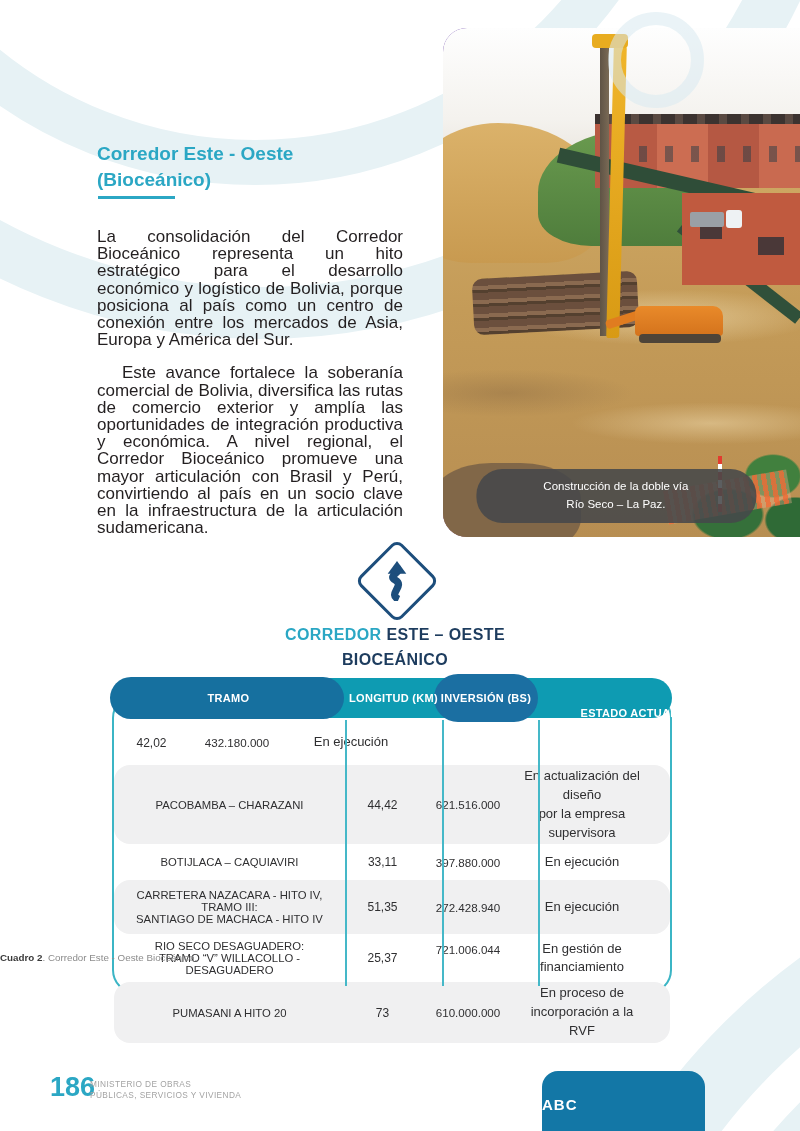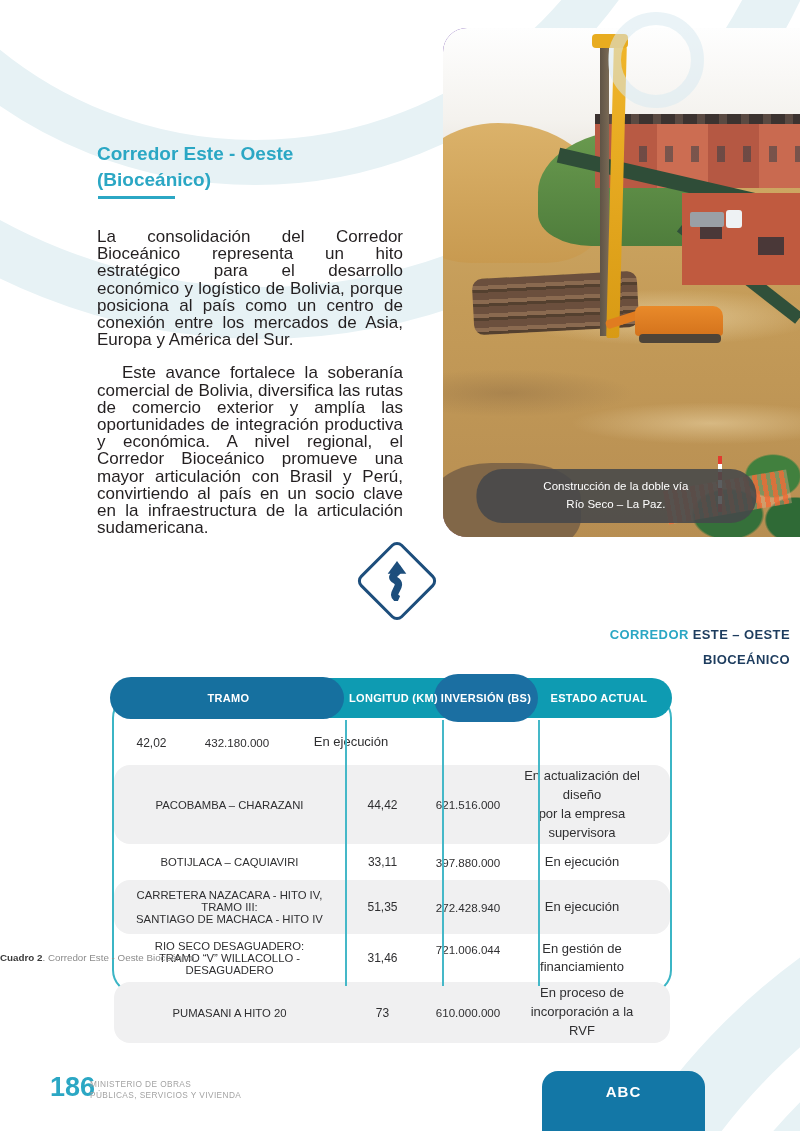--- a/index.html
+++ b/index.html
@@ -78,41 +78,41 @@
   .ph-caption{left:50%;transform:translateX(-52%);bottom:14px;width:252px;padding:9px 14px;
       background:rgba(70,72,74,.88);color:#fff;border-radius:26px;text-align:center;
       font-size:11.5px;line-height:1.55;}
 
   
   .sign{position:absolute;left:367px;top:551px;width:54px;height:54px;background:#fff;
         border:3px solid var(--sign-navy);border-radius:8px;transform:rotate(45deg);z-index:3;}
   .sign svg{position:absolute;left:7px;top:7px;transform:rotate(-45deg);}
 
   
-  .section-title{position:absolute;left:0;top:622px;width:790px;text-align:right;
-        font-size:13px;letter-spacing:.4px;line-height:25px;color:var(--navy);font-weight:600;}
+  .section-title{position:absolute;left:0;top:622px;width:790px;text-align:center;
+        font-size:16px;letter-spacing:.4px;line-height:25px;color:var(--navy);font-weight:600;}
   .section-title .hl{color:var(--teal);font-weight:bold;}
 
   
   .tablewrap{position:absolute;left:112px;top:678px;width:560px;z-index:2;}
   .t-frame{position:absolute;left:0;top:16px;width:556px;height:296px;border:2px solid var(--frame);
         border-radius:24px;background:#fff;}
   .t-sep{position:absolute;top:42px;width:2px;height:266px;background:#45B8C8;z-index:2;}
   .t-sep.s1{left:233px}.t-sep.s2{left:330px}.t-sep.s3{left:426px}
   .t-header{position:absolute;left:0;top:0;width:560px;height:40px;background:var(--header-teal);
         border-radius:20px;z-index:3;}
   .t-cap{position:absolute;border-radius:24px;z-index:4;}
   .cap-tramo{left:-2px;top:-1px;width:234px;height:42px;background:var(--header-blue);}
   .cap-inv{left:322px;top:-4px;width:104px;height:48px;background:var(--inv-blue);}
   .t-hlabel{position:absolute;z-index:5;color:#fff;font-weight:bold;font-size:11px;letter-spacing:.3px;
         top:0;height:40px;display:flex;align-items:center;justify-content:center;}
   .hl-tramo{left:0;width:233px;}
   .hl-long{left:233px;width:97px;}
   .hl-inv{left:322px;width:104px;}
-  .hl-est{left:420px;width:134px;}
+  .hl-est{left:450px;width:134px;margin-top:15px;}
   .t-body{position:absolute;left:2px;top:42px;width:556px;z-index:1;}
   .t-row{display:flex;align-items:stretch;}
   .t-row:nth-child(even){background:var(--stripe);border-radius:16px;}
   .t-row:nth-child(1){min-height:45px}.t-row:nth-child(2){min-height:42px}
   .t-row:nth-child(3){min-height:36px}.t-row:nth-child(4){min-height:54px}
   .t-row:nth-child(5){min-height:48px}.t-row:nth-child(6){min-height:46px}
   .t-cell{display:flex;align-items:center;justify-content:center;text-align:center;
         white-space:pre-line;color:#2F2F31;padding:2px 4px;box-sizing:border-box;}
   .c-tramo{width:231px;font-size:11.3px;}
   .c-long{width:75px;font-size:12px;}
@@ -121,21 +121,21 @@
   .t-row:nth-child(5) .c-inv{align-items:flex-start;padding-top:9px;}
   .t-caption{position:absolute;left:0;top:952px;width:790px;font-size:9.8px;color:var(--muted);z-index:2;}
   .t-caption b{color:#3A3A3A;}
 
   
   .pagenum{position:absolute;left:50px;top:1072px;font-size:27px;color:var(--teal);font-weight:700;}
   .ministry{position:absolute;left:90px;top:1079px;font-size:8.3px;color:var(--foot);
         letter-spacing:.4px;line-height:1.28;white-space:pre-line;}
   .abc-tab{position:absolute;left:542px;top:1071px;width:163px;height:60px;background:var(--abc);
         border-radius:16px 16px 0 0;z-index:3;color:#fff;font-weight:bold;font-size:15px;
-        letter-spacing:1px;text-align:center;padding-top:12px;box-sizing:border-box;}
+        letter-spacing:1px;text-align:left;padding-top:25px;box-sizing:border-box;}
 </style>
 </head>
 <body>
 
 <div class="page">
 
   <div class="arc arc-tl1"></div>
   <div class="arc arc-tl2"></div>
   <div class="arc arc-br1"></div>
   <div class="arc arc-br2"></div>
@@ -234,21 +234,21 @@
         <div class="t-row">
     <div class="t-cell c-tramo">CARRETERA NAZACARA - HITO IV, TRAMO III:
 SANTIAGO DE MACHACA - HITO IV</div>
     <div class="t-cell c-long">51,35</div>
     <div class="t-cell c-inv">272.428.940</div>
     <div class="t-cell c-est">En ejecución</div>
   </div>
         <div class="t-row">
     <div class="t-cell c-tramo">RIO SECO DESAGUADERO:
 TRAMO “V” WILLACOLLO - DESAGUADERO</div>
-    <div class="t-cell c-long">31,46</div>
+    <div class="t-cell c-long">25,37</div>
     <div class="t-cell c-inv">721.006.044</div>
     <div class="t-cell c-est">En gestión de
 financiamiento</div>
   </div>
         <div class="t-row">
     <div class="t-cell c-tramo">PUMASANI A HITO 20</div>
     <div class="t-cell c-long">73</div>
     <div class="t-cell c-inv">610.000.000</div>
     <div class="t-cell c-est">En proceso de
 incorporación a la RVF</div>

